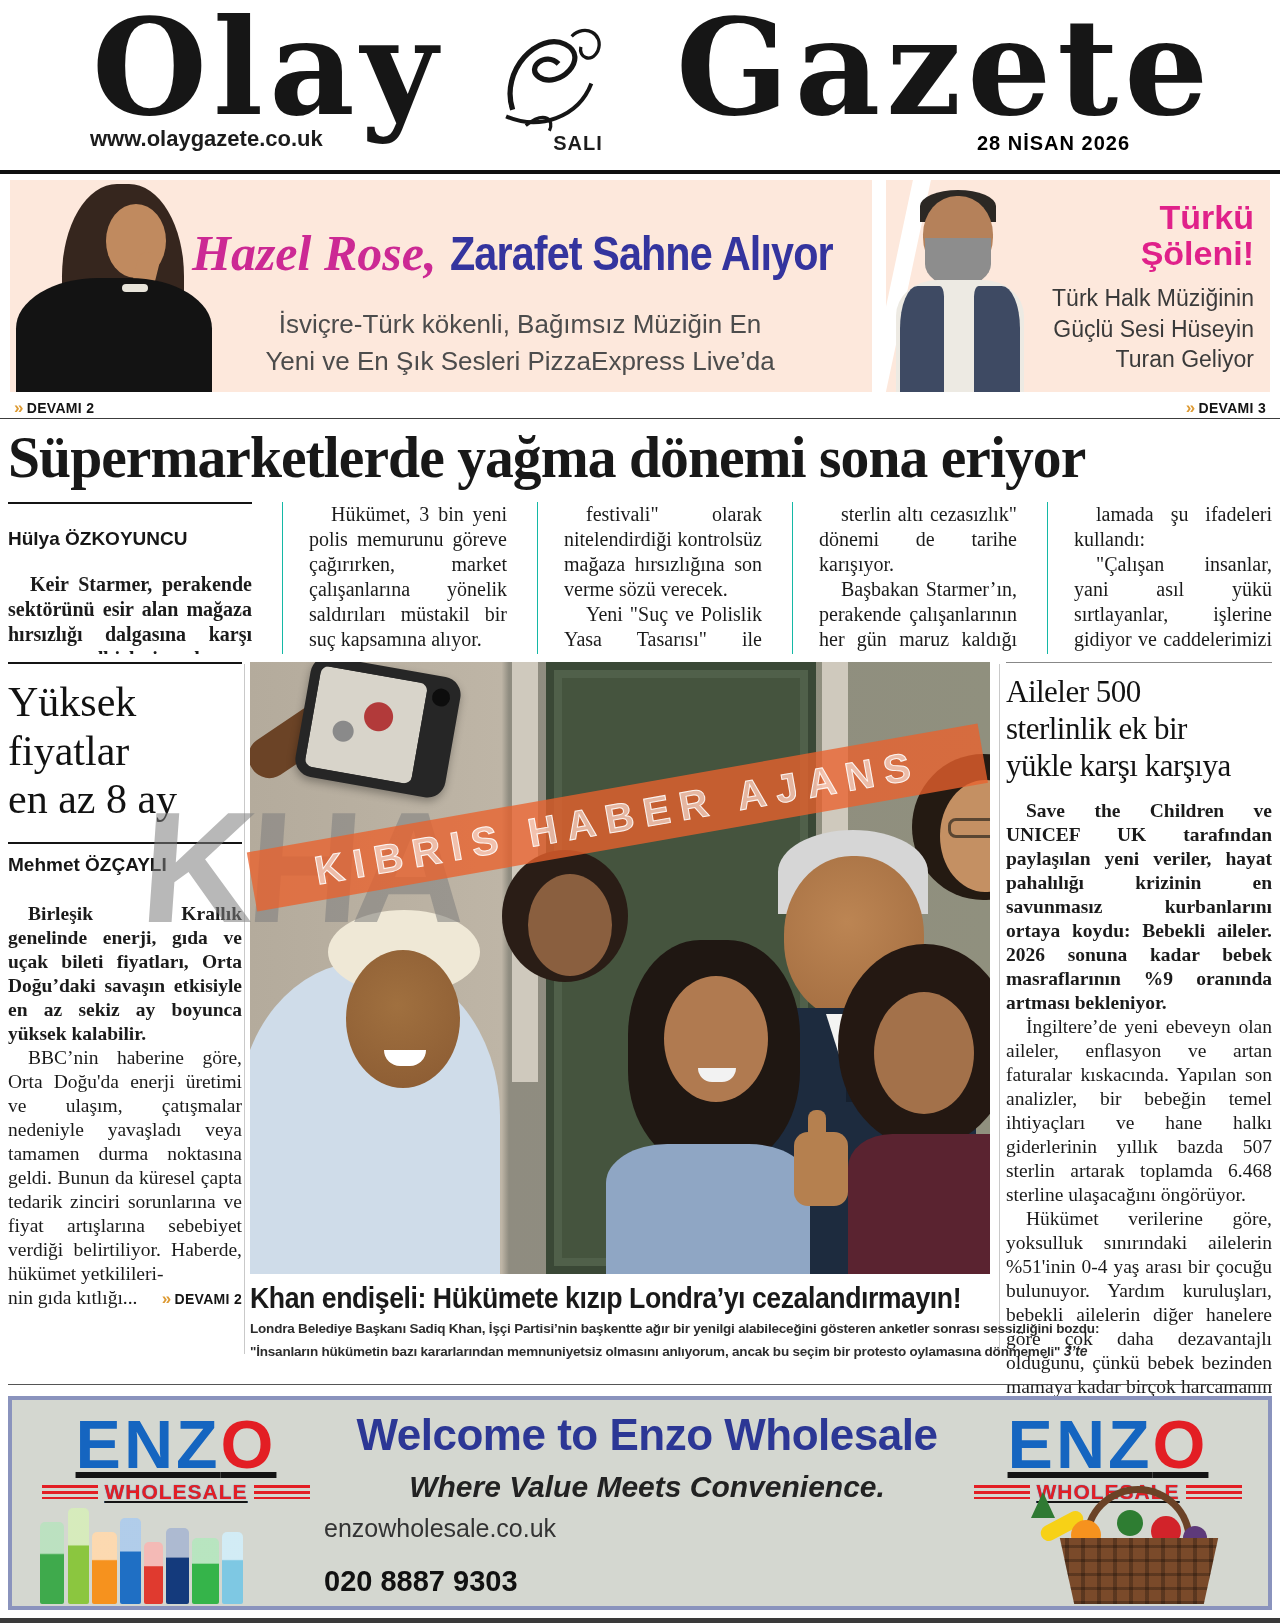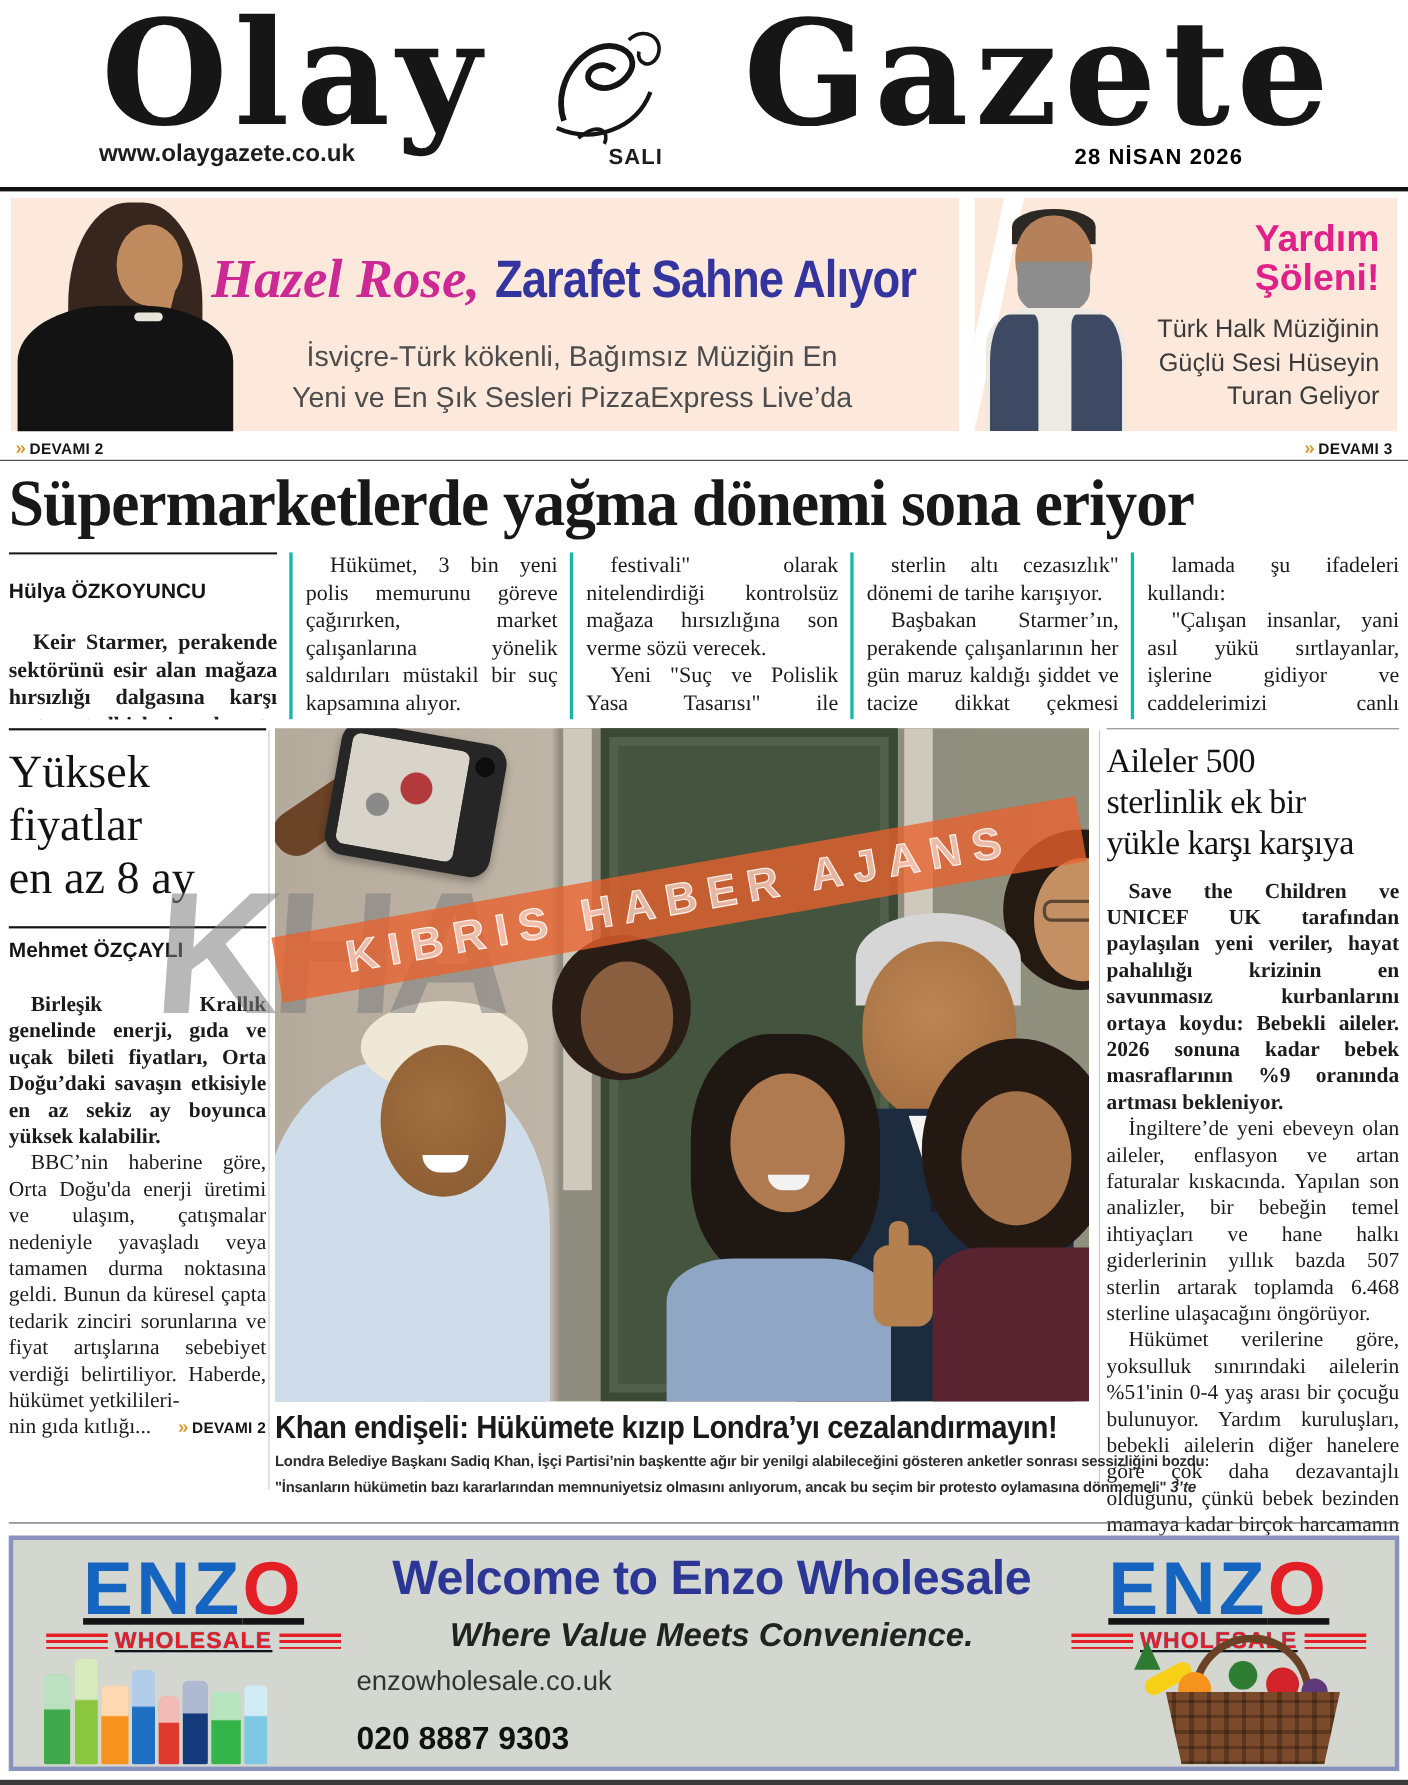--- a/index.html
+++ b/index.html
@@ -60,21 +60,21 @@
   .devami-row-right { position:absolute; right:14px; top:398px; }
   .rule-thin { position:absolute; left:0; right:0; top:418px; height:1px; background:#3c3c3c; }
 
   
   .lead-headline { position:absolute; left:8px; top:424px; white-space:nowrap;
     font:bold 60px/1.1 "Liberation Serif",serif; color:#181818; letter-spacing:-1px;
     transform:scaleX(.96); transform-origin:left top; }
   .cols { position:absolute; left:8px; right:8px; top:502px; height:152px;
     display:grid; grid-template-columns:repeat(5,1fr); column-gap:11px; overflow:hidden; }
   .col { overflow:hidden; }
-  .col + .col { border-left:3px solid #14b8a6; padding-left:12px; }
+  .col + .col { border-left:1px solid #14b8a6; padding-left:26px;margin-left:19px; }
   .col p { font:20px/25px "Liberation Serif",serif; text-align:justify; text-indent:22px; color:#1b1b1b; }
   .col p.bold { font-weight:bold; }
   .byline-rule { border-top:2px solid #141414; }
   .byline { margin-top:24px; font:bold 19px "Liberation Sans",sans-serif; color:#161616; }
   .col1-gap { height:22px; }
   .lastline { display:flex; justify-content:space-between; align-items:baseline; }
 
   
   .vsep { position:absolute; width:1px; background:#c9c9c9; top:664px; height:690px; }
   .vsep-a { left:244px; } .vsep-b { left:999px; }
@@ -238,21 +238,21 @@
     <div class="p-man">
       <div class="hairm"></div>
       <div class="head"></div>
       <div class="beard"></div>
       <div class="shirt"></div>
       <div class="vestl"></div>
       <div class="vestr"></div>
     </div>
     <div class="turku-block">
       <div class="turku-title">
-        <div>Yardım</div>
+        <div>Türkü</div>
         <div>Şöleni!</div>
       </div>
       <div class="turku-sub">
         <div>Türk Halk Müziğinin</div>
         <div>Güçlü Sesi Hüseyin</div>
         <div>Turan Geliyor</div>
       </div>
     </div>
   </div>
 

